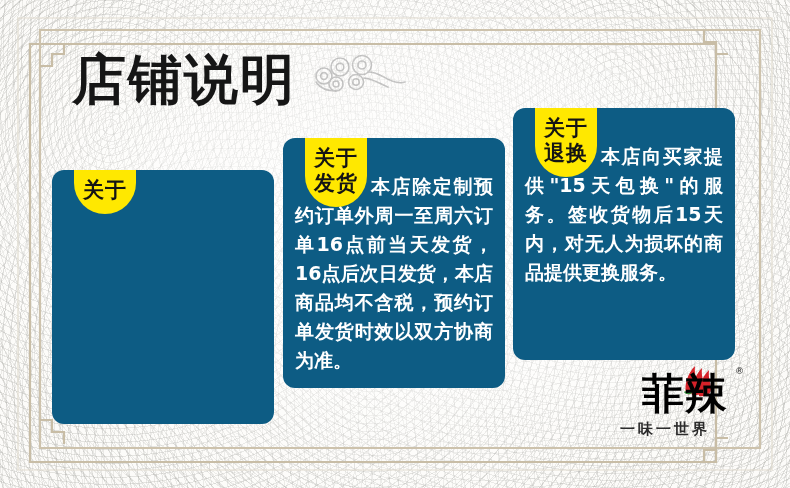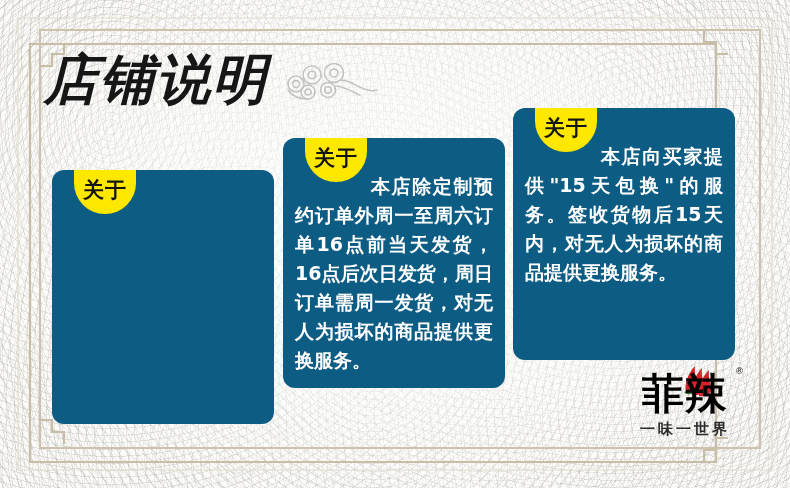--- a/index.html
+++ b/index.html
@@ -49,26 +49,24 @@
     top: 0;
     width: 790px;
     height: 488px;
     z-index: 1;
     pointer-events: none;
   }
 
   
   .title-wrap {
     position: absolute;
-    left: 44px;
+    left: 72px;
     top: 52px;
     z-index: 4;
     display: flex;
-    align-items: flex-end;
-    font-style: italic;
   }
   .page-title {
     font-family: "DejaVu Serif", "Liberation Serif", serif;
     font-size: 54px;
     font-weight: bold;
     color: #161616;
     letter-spacing: 2px;
     line-height: 1;
     white-space: nowrap;
   }
@@ -162,21 +160,21 @@
   }
   .logo-reg {
     position: absolute;
     right: 6px;
     top: -2px;
     font-size: 9px;
     color: #3a3a3a;
     z-index: 3;
   }
   .logo-tagline {
-    text-align: center;
+    text-align: left;
     font-family: "DejaVu Serif", "Liberation Serif", serif;
     font-size: 15px;
     font-weight: bold;
     color: #2b2b2b;
     letter-spacing: 3px;
     margin-top: -2px;
   }
 </style>
 </head>
 <body>
@@ -229,27 +227,29 @@
 
   <div class="card" id="card-invoice">
     <div class="badge">
       <div class="badge-line">关于</div>
     </div>
   </div>
 
   <div class="card" id="card-shipping">
     <div class="badge">
       <div class="badge-line">关于</div>
-    </div>
-    <div class="card-text">本店除定制预约订单外周一至周六订单16点前当天发货，16点后次日发货，周日订单需周一发货，对无人为损坏的商品提供更换服务。</div>
+      <div class="badge-line">发货</div>
+    </div>
+    <div class="card-text">本店除定制预约订单外周一至周六订单16点前当天发货，16点后次日发货，本店商品均不含税，预约订单发货时效以双方协商为准。</div>
   </div>
 
   <div class="card" id="card-return">
     <div class="badge">
       <div class="badge-line">关于</div>
+      <div class="badge-line">退换</div>
     </div>
     <div class="card-text">本店向买家提供"15天包换"的服务。签收货物后15天内，对无人为损坏的商品提供更换服务。</div>
   </div>
 
   <div class="logo">
     <div class="logo-mark">
       <svg class="logo-flame" width="40" height="34" viewBox="0 0 40 34" xmlns="http://www.w3.org/2000/svg">
         <g fill="#d62229">
           <path d="M8 30 C 6 20 10 9 17 2 C 16 11 19 15 20 22 C 20 27 15 31 8 30 Z"></path>
           <path d="M14 31 C 13 22 17 11 24 4 C 23 13 26 17 26 24 C 26 29 21 32 14 31 Z"></path>

